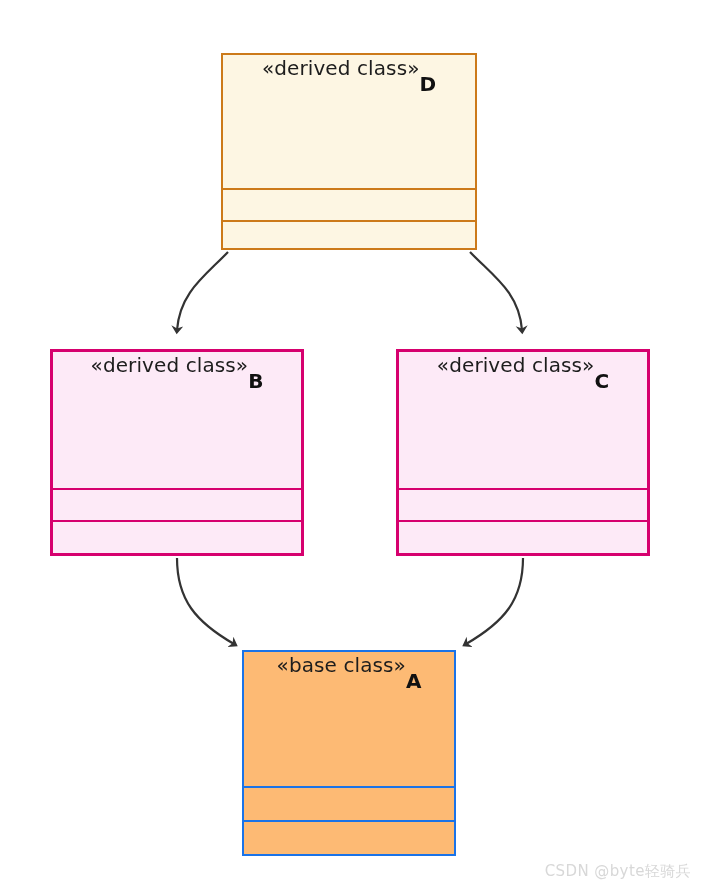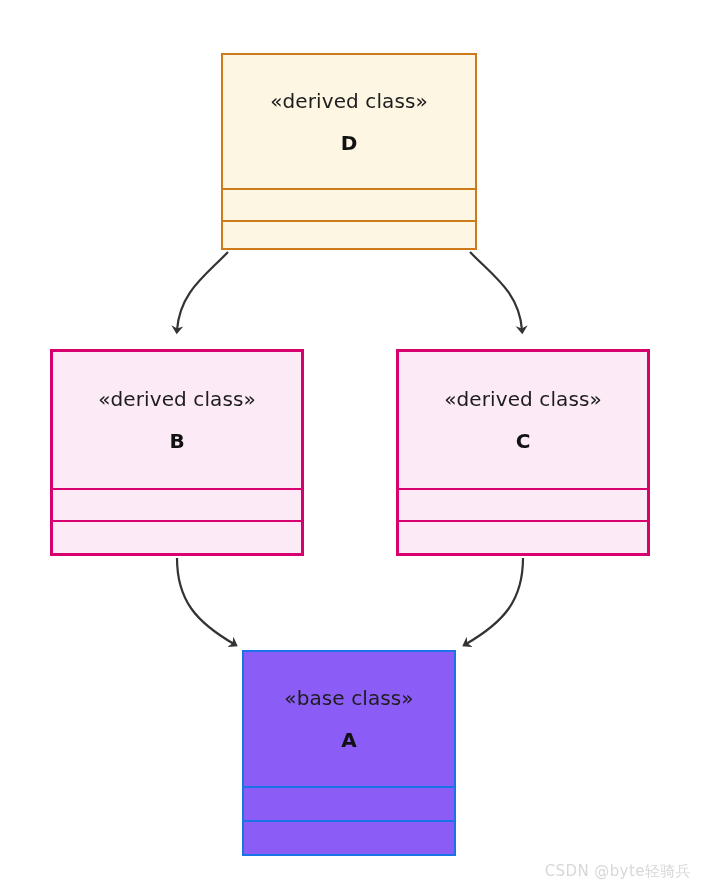--- a/index.html
+++ b/index.html
@@ -28,22 +28,22 @@
   }
   .uml-class {
     position: absolute;
     box-sizing: border-box;
     display: flex;
     flex-direction: column;
   }
   .uml-header {
     flex: 1 1 auto;
     display: flex;
-    flex-direction: column;
-    align-items: center;
+    flex-direction: row;
+    align-items: flex-start;
     justify-content: center;
     box-sizing: border-box;
     padding: 0 6px;
   }
   .uml-stereotype {
     font-size: 20px;
     font-weight: 400;
     color: #1d1d1d;
     line-height: 1.3;
     letter-spacing: 0.1px;
@@ -92,21 +92,21 @@
   #class-b { left: 50px; top: 349px; width: 254px; height: 207px; }
   #class-c { left: 396px; top: 349px; width: 254px; height: 207px; }
 
   
   #class-a {
     left: 242px;
     top: 650px;
     width: 214px;
     height: 206px;
     border: 2px solid #1a73e8;
-    background: #8b5cf6;
+    background: #fdba74;
   }
   #class-a .uml-header { height: 134px; flex: 0 0 134px; }
   #class-a .uml-compartment { border-top: 2px solid #1a73e8; }
   #class-a .comp-1 { height: 34px; }
   #class-a .comp-2 { height: 34px; }
 
   #watermark {
     position: absolute;
     right: 10px;
     bottom: 10px;

